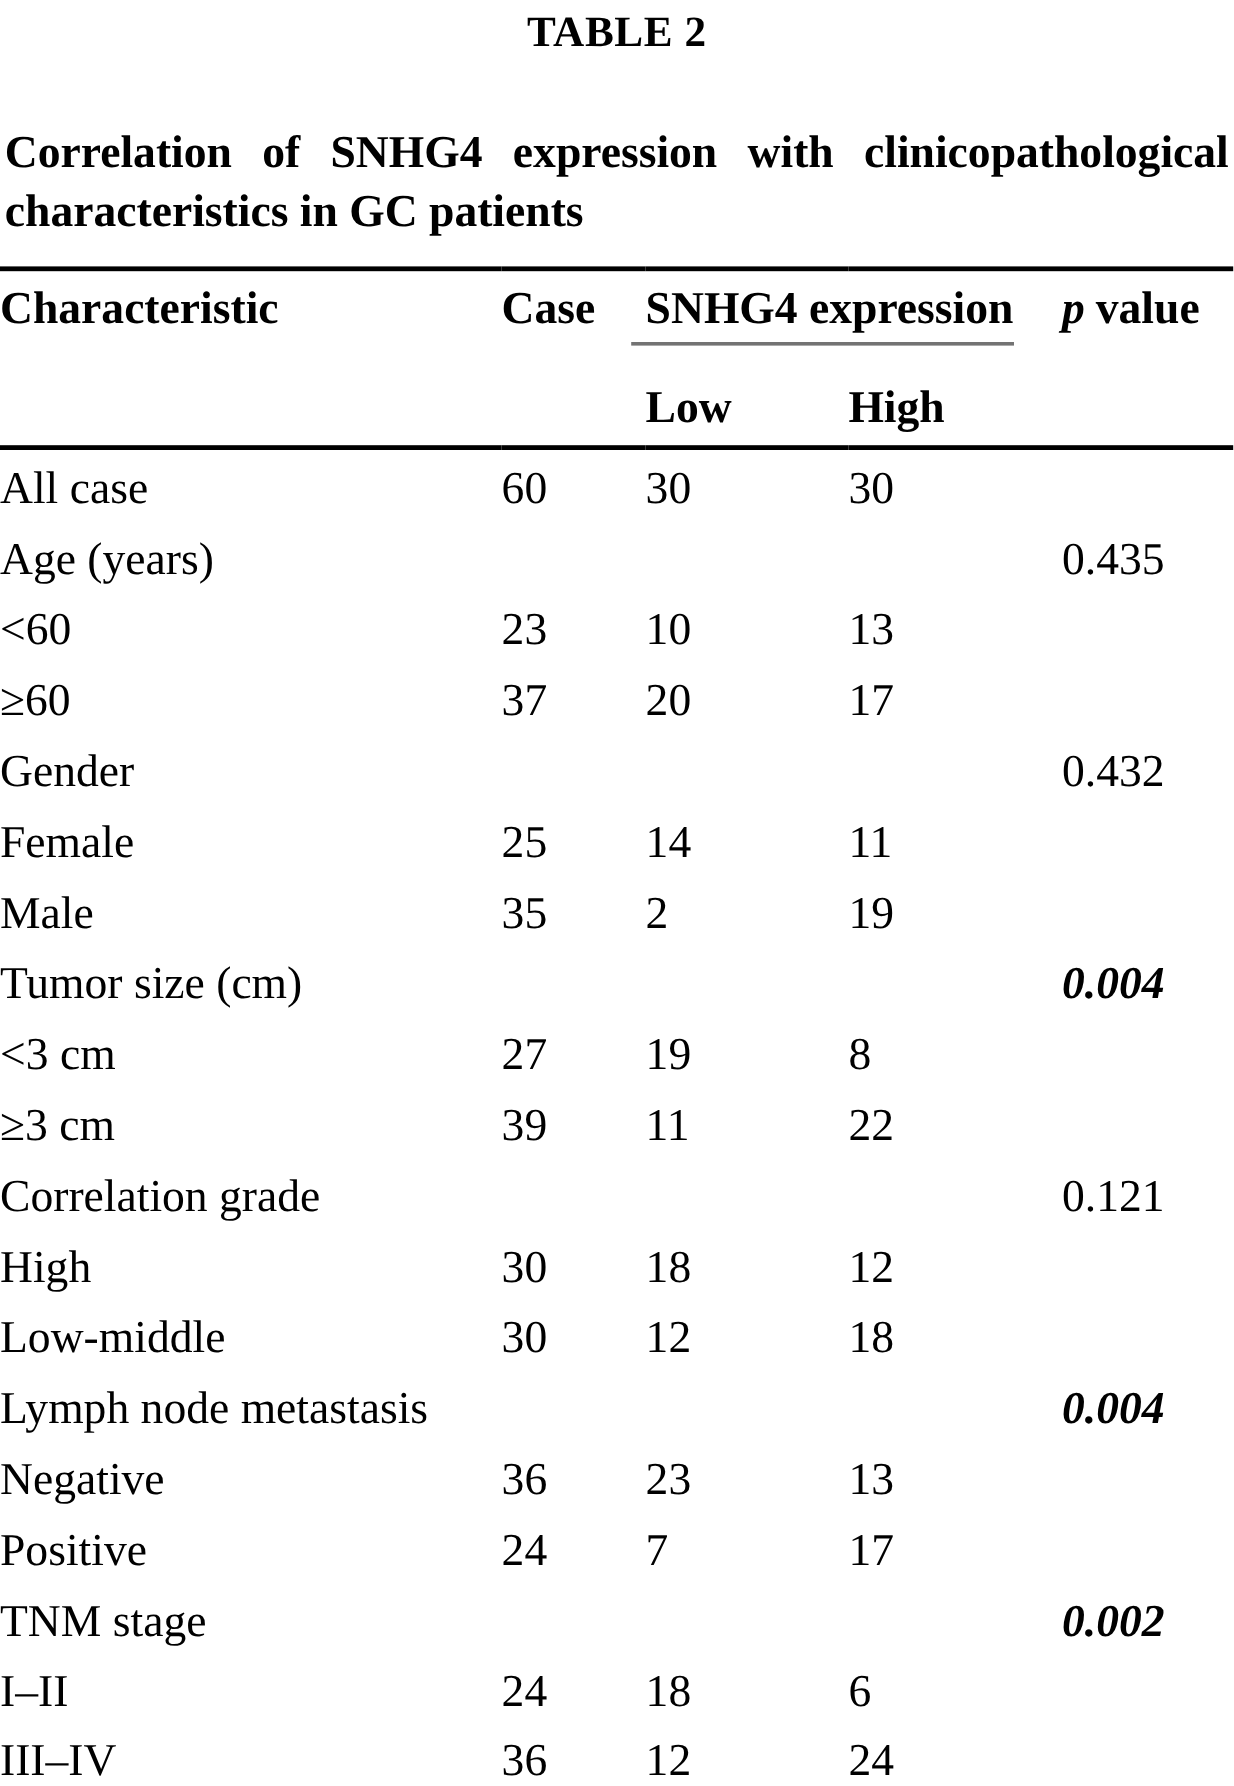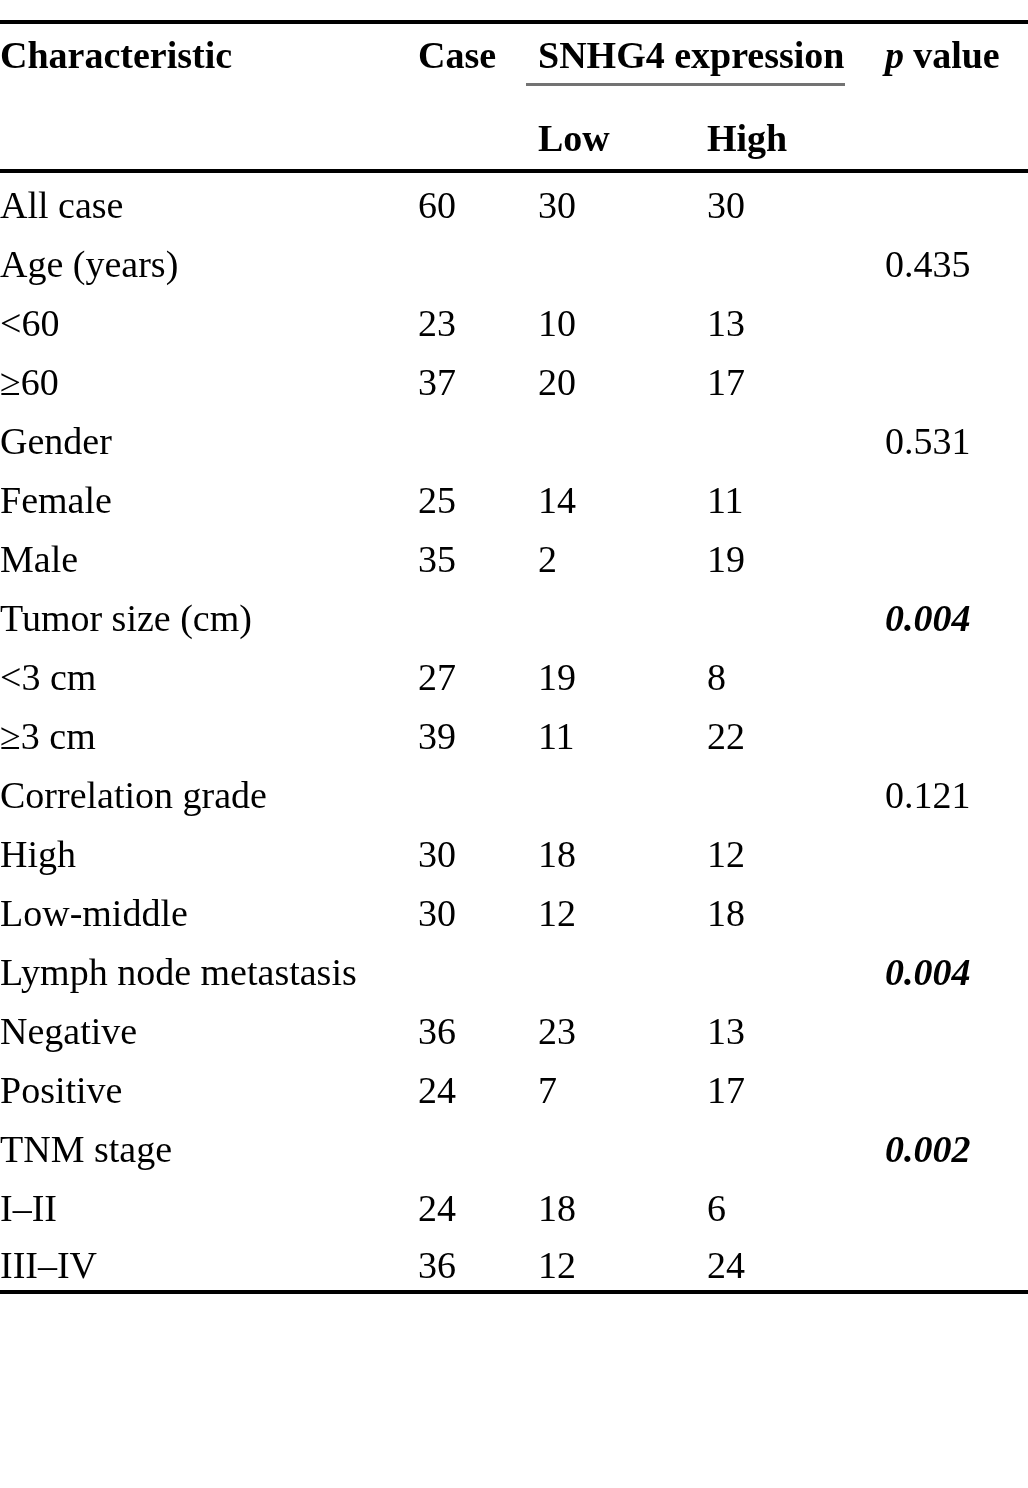--- a/index.html
+++ b/index.html
@@ -70,21 +70,23 @@
     padding-bottom: 4px;
     line-height: 1.05;
   }
   td.p-sig { font-weight: bold; font-style: italic; }
 </style>
 </head>
 <body>
 
 <div class="page">
 
-
+  <div class="table-label">TABLE 2</div>
+
+  <div class="title">Correlation of SNHG4 expression with clinicopathological characteristics in GC patients</div>
 
   <table class="data-table">
     <colgroup>
       <col style="width:418px">
       <col style="width:120px">
       <col style="width:169px">
       <col style="width:178px">
       <col style="width:143px">
     </colgroup>
     <thead>
@@ -132,21 +134,21 @@
       <td>20</td>
       <td>17</td>
       <td></td>
     </tr>
 
     <tr>
       <td class="col-char-pad">Gender</td>
       <td></td>
       <td></td>
       <td></td>
-      <td>0.531</td>
+      <td>0.432</td>
     </tr>
 
     <tr>
       <td class="col-char-pad">Female</td>
       <td>25</td>
       <td>14</td>
       <td>11</td>
       <td></td>
     </tr>
 

